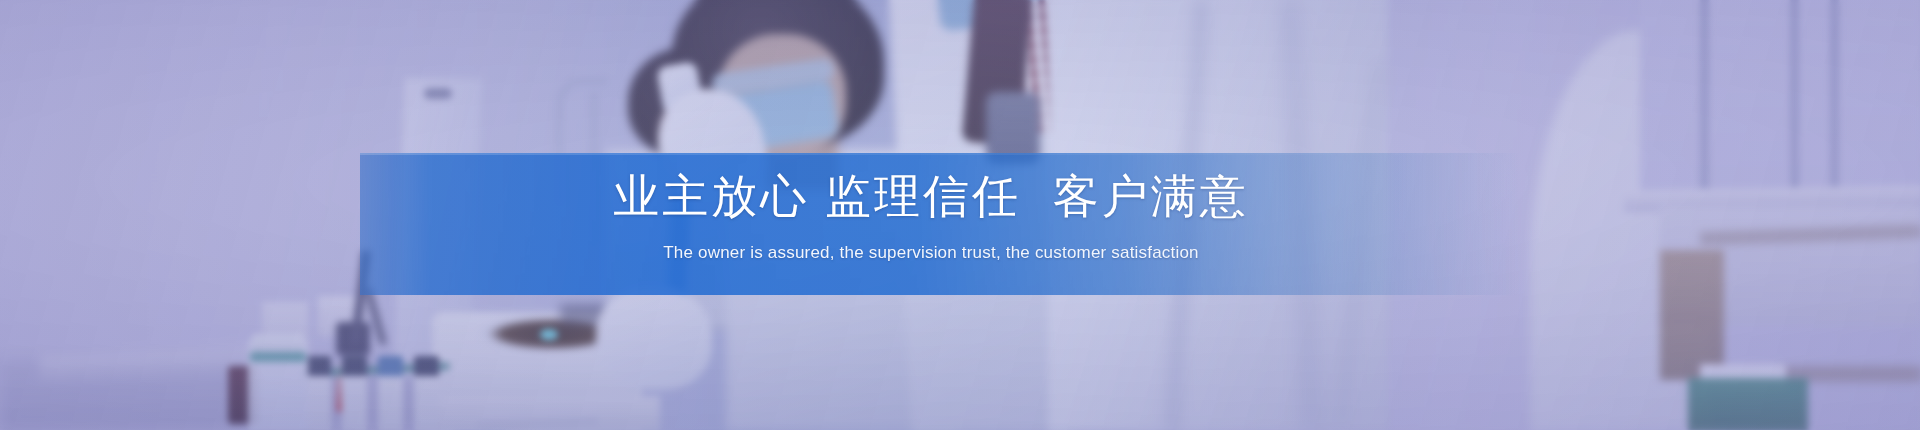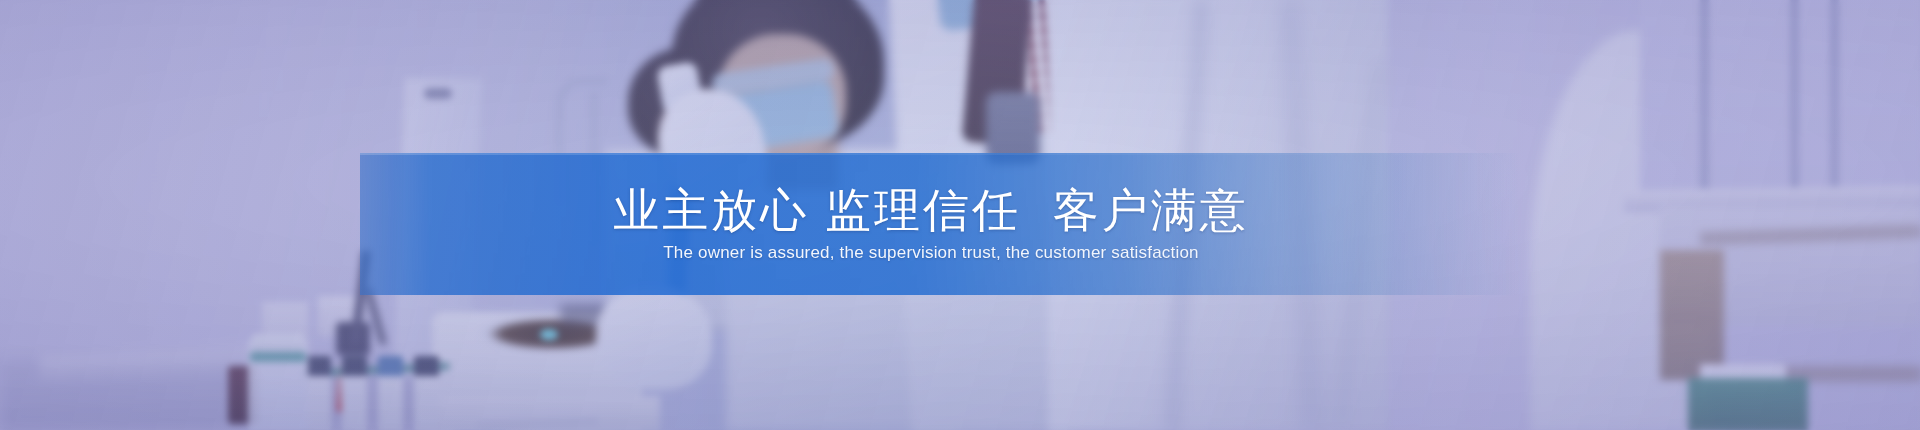--- a/index.html
+++ b/index.html
@@ -367,21 +367,21 @@
     padding-right:26px;
   }
   .subline{
     color:#f2f6fd;
     font-size:17px;
     line-height:1.2;
     letter-spacing:.2px;
     font-weight:400;
     white-space:pre;
     text-shadow:0 1px 2px rgba(20,50,110,.35);
-    margin:0;
+    margin:14px;
     padding-right:18px;
   }
 </style>
 </head>
 <body>
 
 <div class="banner">
 
   <div class="photo">
 

